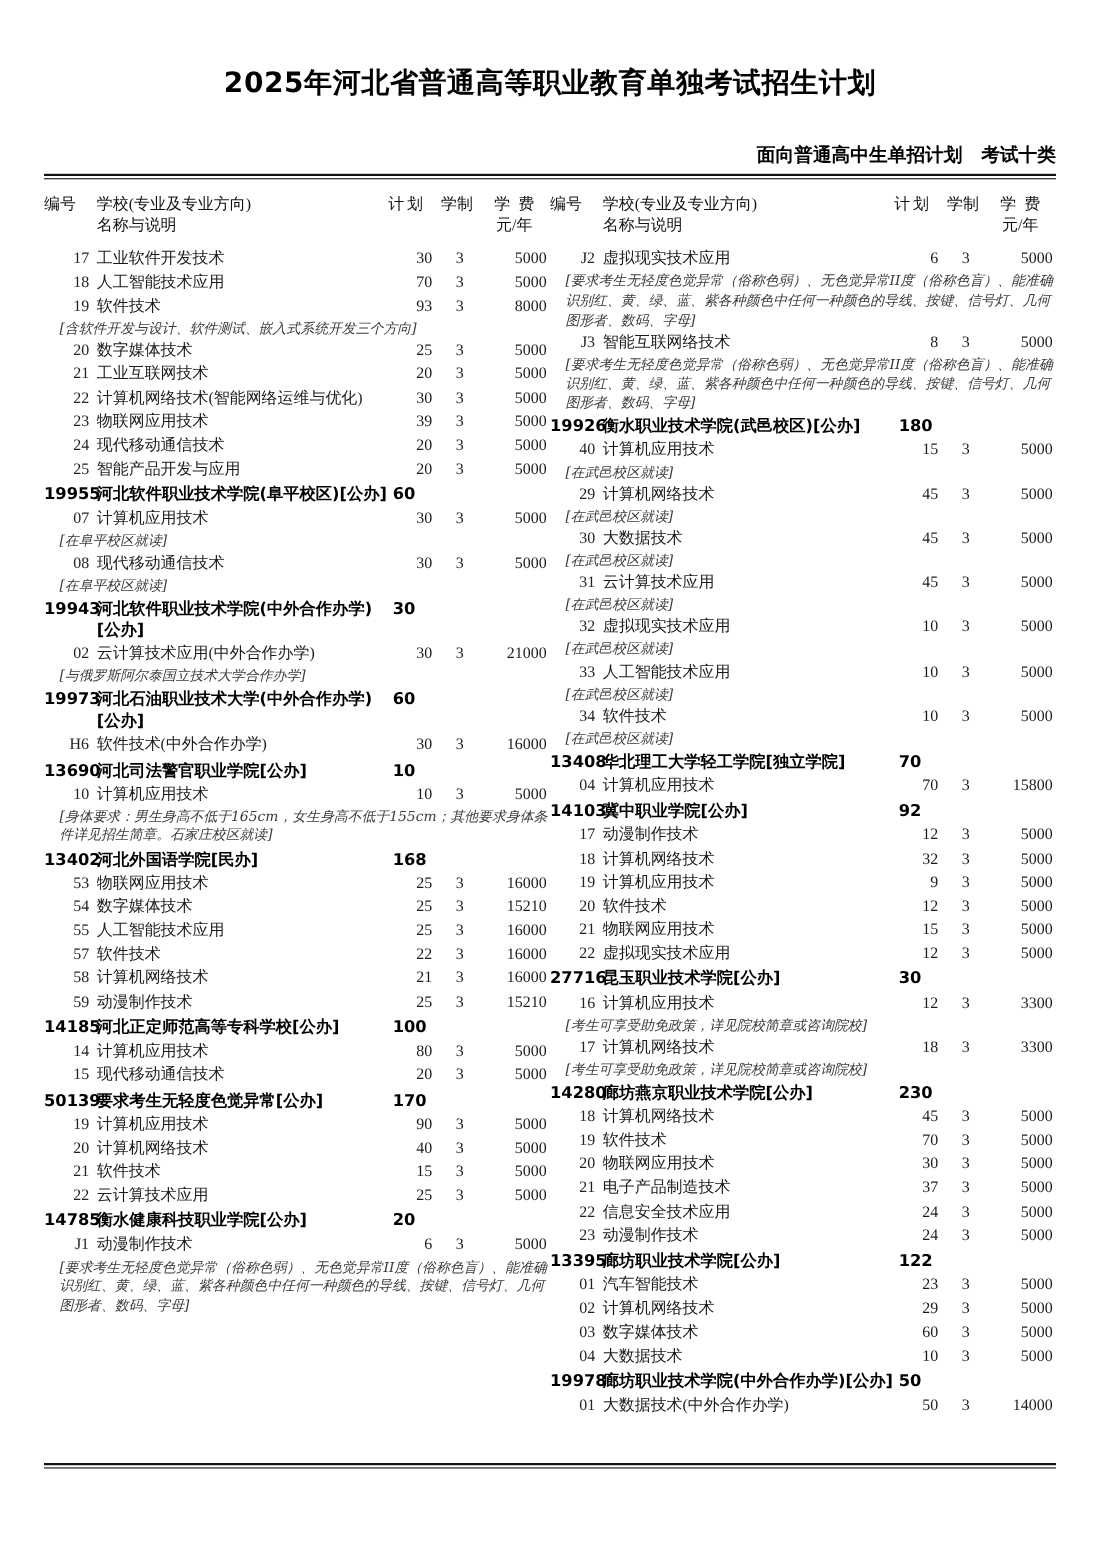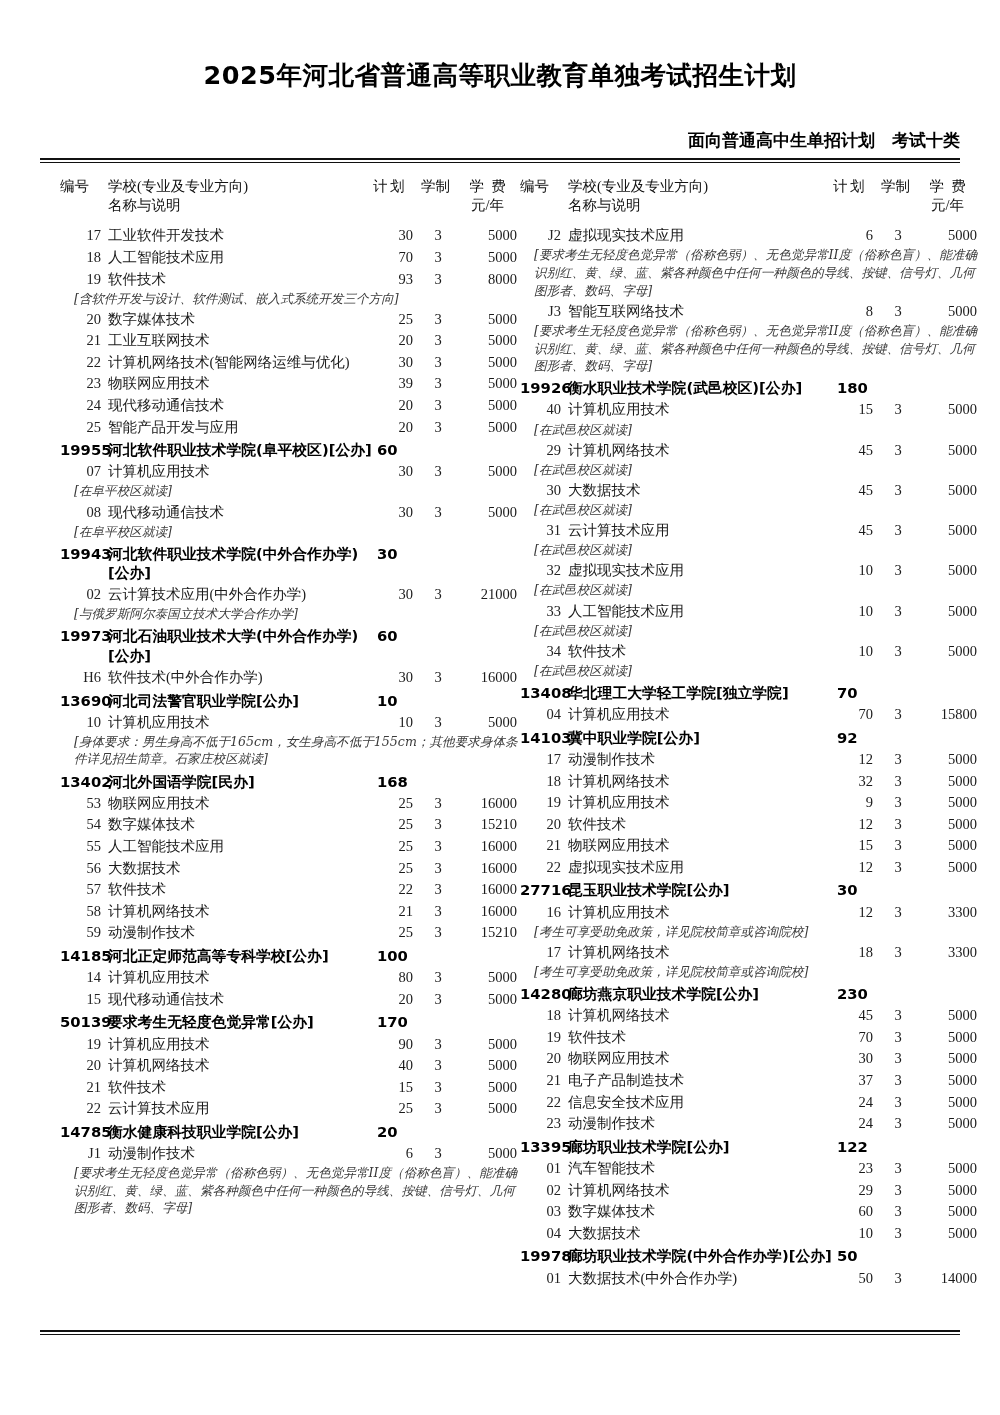--- a/index.html
+++ b/index.html
@@ -50,21 +50,21 @@
     position: absolute;
     left: 40px;
     right: 40px;
     top: 1330px;
     border-top: 2.4px solid #111;
     border-bottom: 0.8px solid #111;
     height: 1.6px;
   }
   .columns {
     display: flex;
-    margin: 0 60px;
+    margin: 0 40px;
     padding-top: 8px;
   }
   .col {
     width: 460px;
     flex: 0 0 460px;
   }
   .col + .col { margin-left: 0px; }
 
   table.plan {
     width: 100%;
@@ -329,27 +329,20 @@
               <td class="fee">15210</td>
             </tr>
             <tr class="major">
               <td class="code">55</td>
               <td class="name">人工智能技术应用</td>
               <td class="plan">25</td>
               <td class="yrs">3</td>
               <td class="fee">16000</td>
             </tr>
             <tr class="major">
-              <td class="code">56</td>
-              <td class="name">大数据技术</td>
-              <td class="plan">25</td>
-              <td class="yrs">3</td>
-              <td class="fee">16000</td>
-            </tr>
-            <tr class="major">
               <td class="code">57</td>
               <td class="name">软件技术</td>
               <td class="plan">22</td>
               <td class="yrs">3</td>
               <td class="fee">16000</td>
             </tr>
             <tr class="major">
               <td class="code">58</td>
               <td class="name">计算机网络技术</td>
               <td class="plan">21</td>

